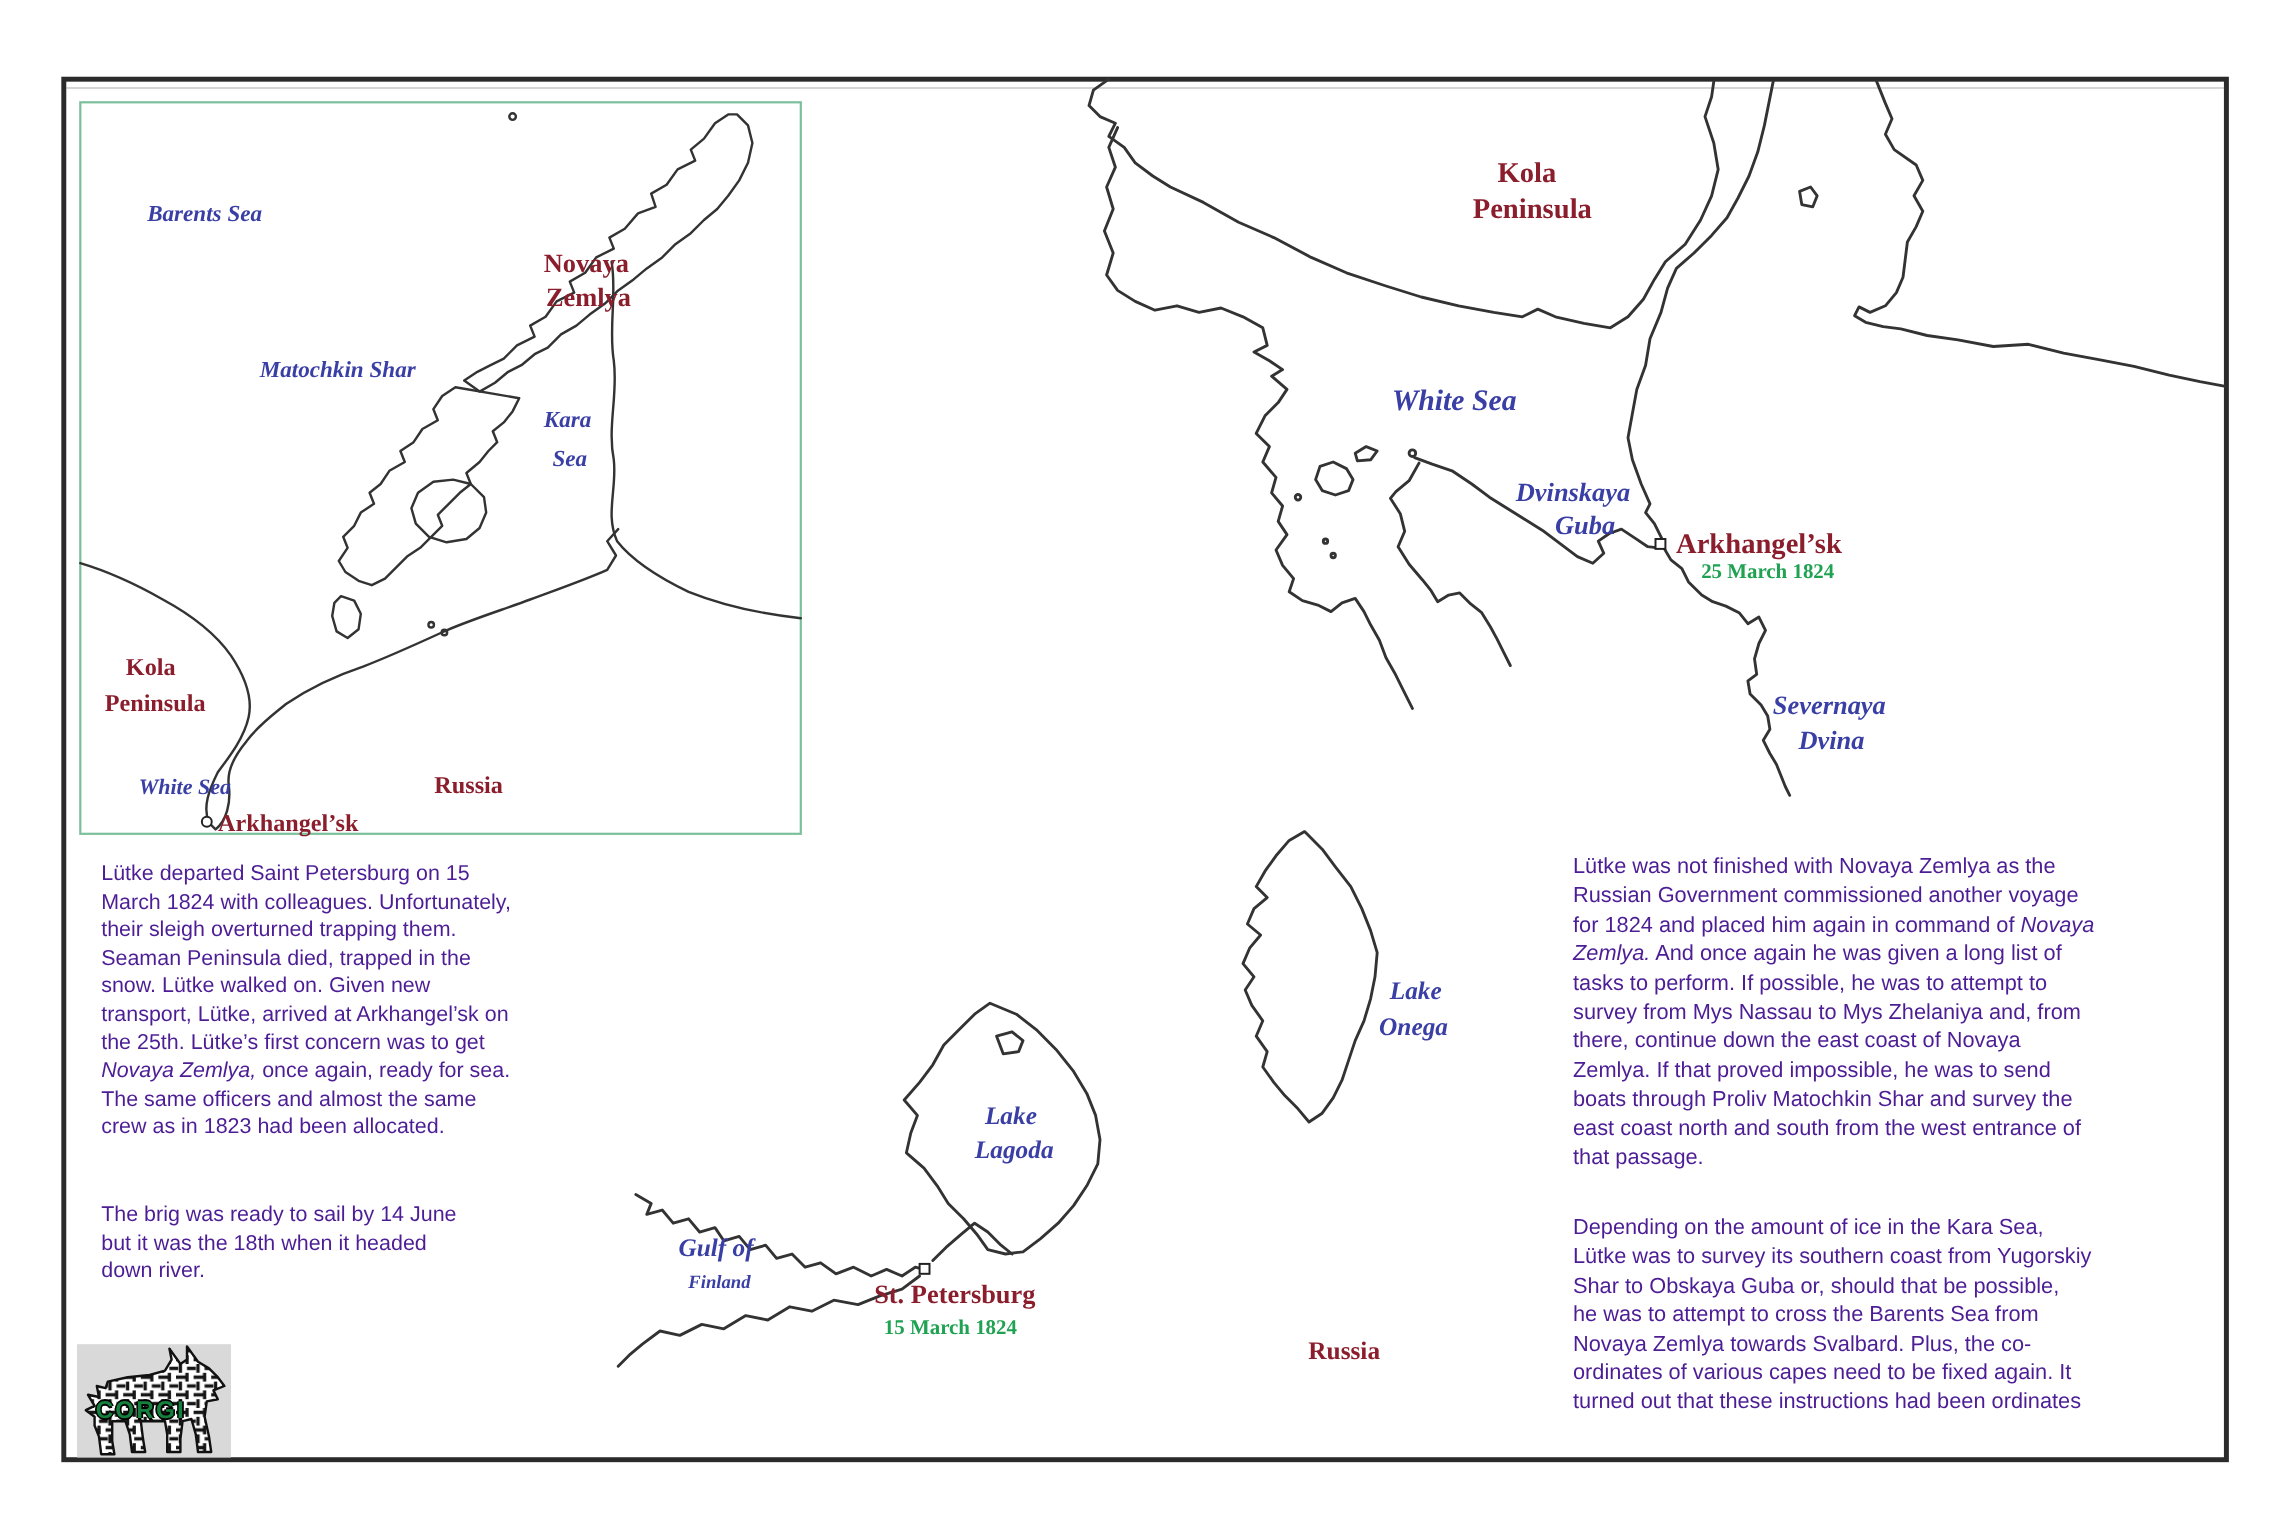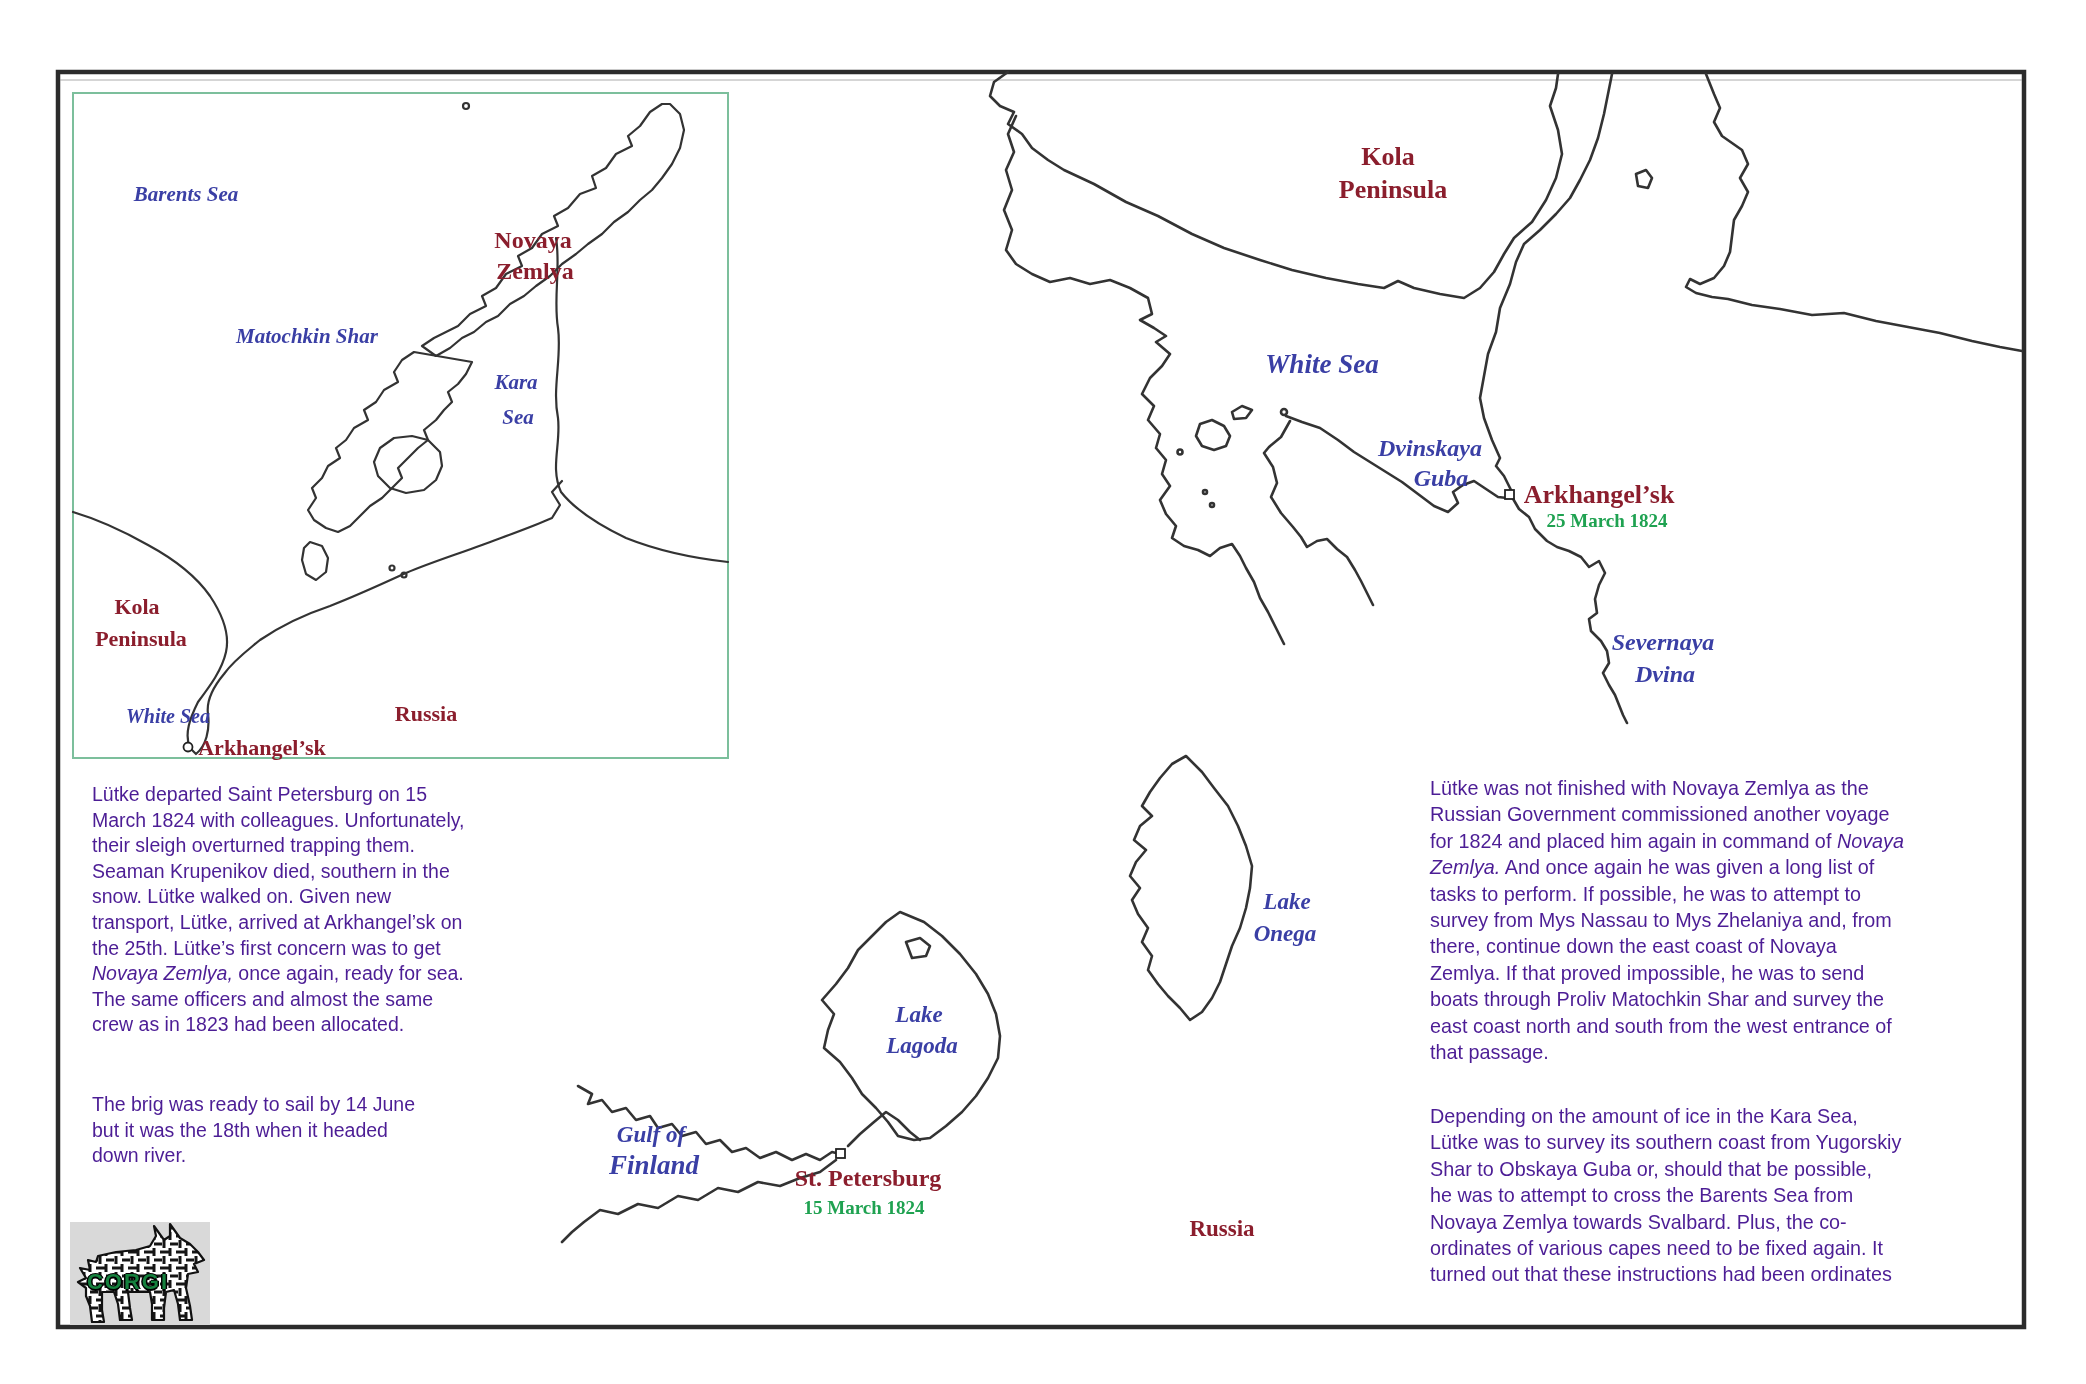--- a/index.html
+++ b/index.html
@@ -106,30 +106,30 @@
   <div class="lbl land" style="left:1599px;top:495px;font-size:26px;">Arkhangel’sk</div>
   <div class="lbl date" style="left:1607px;top:520px;font-size:19px;">25 March 1824</div>
   <div class="lbl sea" style="left:1663px;top:642px;font-size:24px;">Severnaya</div>
   <div class="lbl sea" style="left:1665px;top:674px;font-size:24px;">Dvina</div>
 
   <div class="lbl sea" style="left:1287px;top:901px;font-size:23px;">Lake</div>
   <div class="lbl sea" style="left:1285px;top:933px;font-size:23px;">Onega</div>
   <div class="lbl sea" style="left:919px;top:1014px;font-size:23px;">Lake</div>
   <div class="lbl sea" style="left:922px;top:1045px;font-size:23px;">Lagoda</div>
   <div class="lbl sea" style="left:651px;top:1134px;font-size:23px;">Gulf of</div>
-  <div class="lbl sea" style="left:654px;top:1165px;font-size:27px;text-align:center;">Finland</div>
+  <div class="lbl sea" style="left:654px;top:1165px;font-size:17px;text-align:center;">Finland</div>
   <div class="lbl land" style="left:868px;top:1178px;font-size:24px;">St. Petersburg</div>
   <div class="lbl date" style="left:864px;top:1207px;font-size:19px;">15 March 1824</div>
   <div class="lbl land" style="left:1222px;top:1228px;font-size:23px;">Russia</div>
 
   <div class="textblock tb-left" style="top:782px;">
     <div class="tl">Lütke departed Saint Petersburg on 15</div>
     <div class="tl">March 1824 with colleagues. Unfortunately,</div>
     <div class="tl">their sleigh overturned trapping them.</div>
-    <div class="tl">Seaman Krupenikov died, southern in the</div>
+    <div class="tl">Seaman Peninsula died, trapped in the</div>
     <div class="tl">snow. Lütke walked on. Given new</div>
     <div class="tl">transport, Lütke, arrived at Arkhangel’sk on</div>
     <div class="tl">the 25th. Lütke’s first concern was to get</div>
     <div class="tl"><span class="it">Novaya Zemlya,</span><span> once again, ready for sea.</span></div>
     <div class="tl">The same officers and almost the same</div>
     <div class="tl">crew as in 1823 had been allocated.</div>
   </div>
   <div class="textblock tb-left" style="top:1092px;">
     <div class="tl">The brig was ready to sail by 14 June</div>
     <div class="tl">but it was the 18th when it headed</div>

